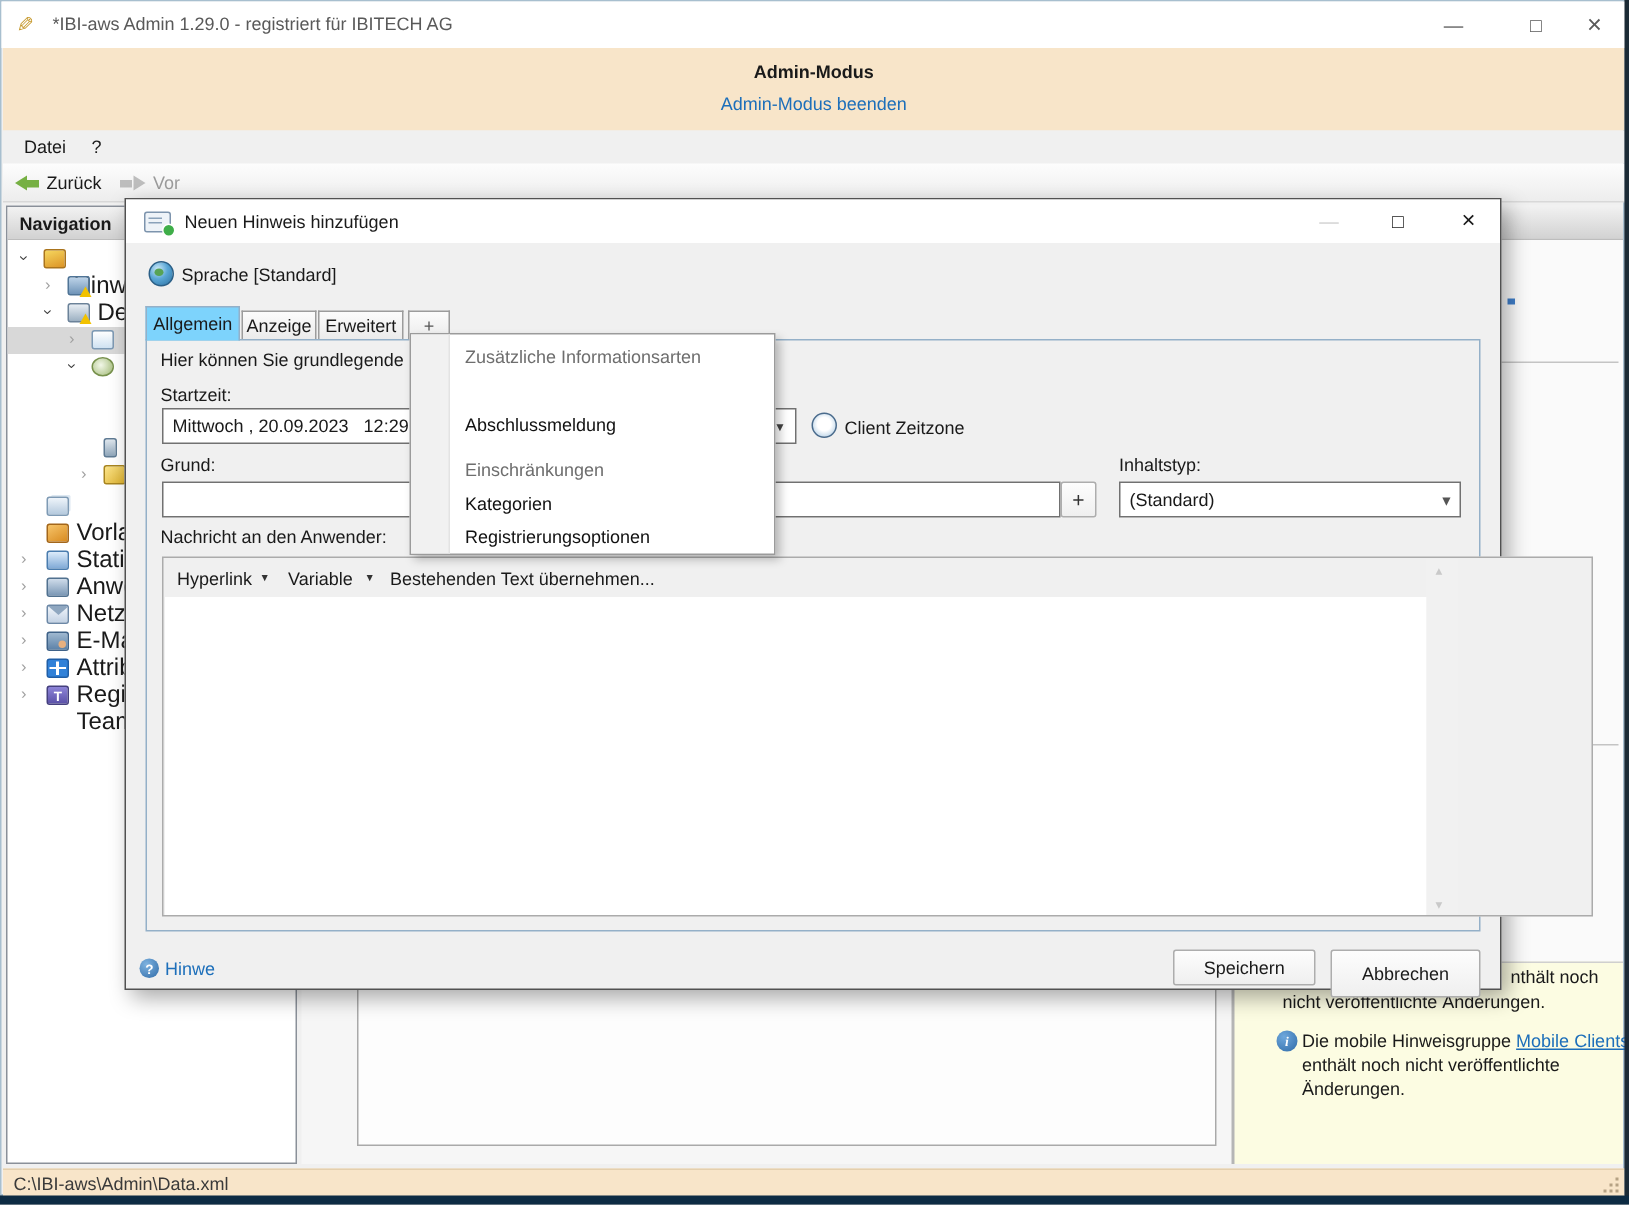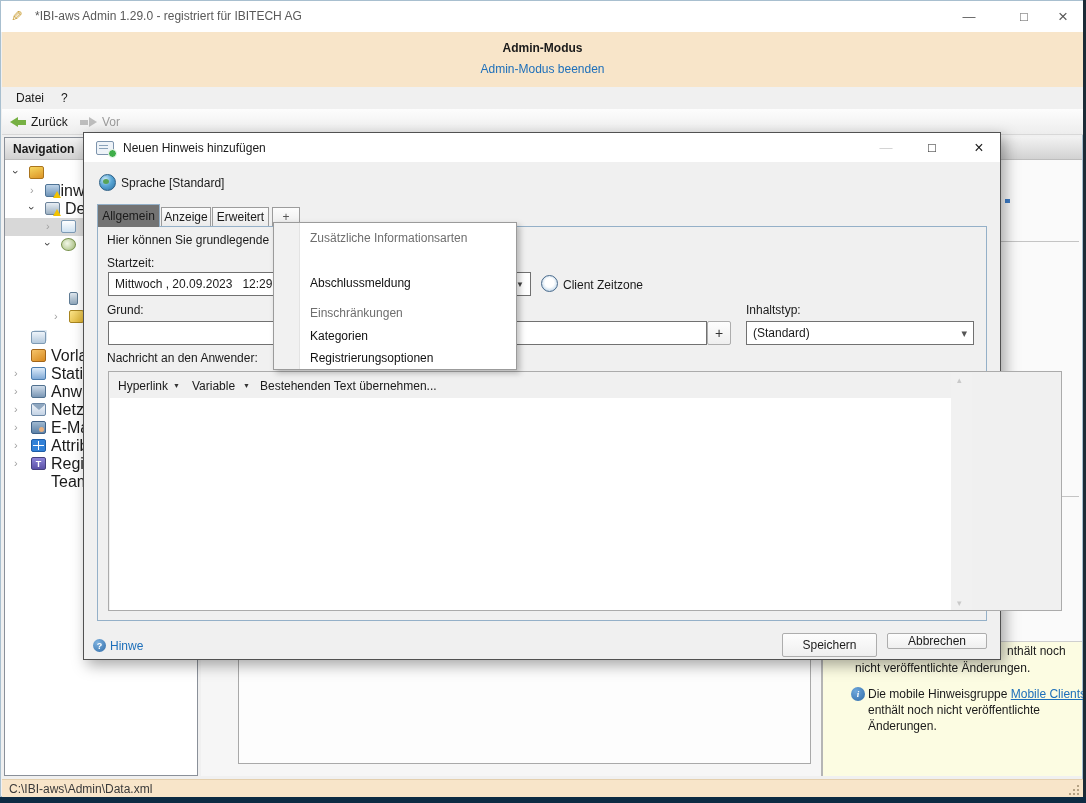--- a/index.html
+++ b/index.html
@@ -68,21 +68,21 @@
   .globe::after{content:"";position:absolute;left:3px;top:4px;width:6px;height:5px;border-radius:50%;background:#57a356}
   .clocki{position:absolute;width:15px;height:15px;border-radius:50%;border:1px solid #4a6b8c;
           background:radial-gradient(circle at 50% 45%,#ffffff 0 40%,#cfe0ee 70%,#6d8fb0 100%)}
   .helpi{position:absolute;width:13px;height:13px;border-radius:50%;color:#fff;font-size:9px;font-weight:bold;
          display:flex;align-items:center;justify-content:center;background:radial-gradient(circle at 35% 30%,#7fb3e0,#2f6ba8)}
   .infoi{position:absolute;width:14px;height:14px;border-radius:50%;color:#fff;font-size:9px;font-style:italic;font-weight:bold;
          font-family:"Liberation Serif",serif;display:flex;align-items:center;justify-content:center;
          background:radial-gradient(circle at 35% 30%,#6fa8dc,#2f6ba8)}
   .tab{position:absolute;box-sizing:border-box;border:1px solid #9c9c9c;border-bottom:none;
        background:linear-gradient(#fcfcfc,#ebebeb);display:flex;align-items:center;justify-content:center;font-size:12px}
-  .tab.active{background:#737373;border-color:#94b0c8;z-index:2}
+  .tab.active{background:#7dd3fc;border-color:#94b0c8;z-index:2}
   #tabbox{position:absolute;border:1px solid #94b0c8;box-sizing:border-box}
   
   #ddmenu{left:273px;top:222px;width:244px;height:148px;background:#fff;border:1px solid #9b9b9b;
           box-sizing:border-box;position:absolute;z-index:30;box-shadow:3px 3px 6px rgba(0,0,0,.25)}
   #ddmenu .gutter{position:absolute;left:0;top:0;width:25px;height:146px;background:#f1f1f1;border-right:1px solid #e3e3e3}
   .mi{position:absolute;left:36px;font-size:12px;color:#111;white-space:nowrap;line-height:15px}
   .mh{font-weight:normal;color:#6e6e6e}
   .msel{position:absolute;left:2px;top:25px;width:238px;height:23px;background:#cce8fb;border:1px solid #7fb8e8;box-sizing:border-box}
   
   #editor{position:absolute;border:1px solid #ababab;background:#f0f0f0;box-sizing:border-box}
@@ -291,21 +291,21 @@
     <div id="edwhite" style="left:1px;top:26px;width:841px;height:212px"></div>
     <div id="edscroll" style="left:842px;top:1px;width:21px;height:237px">
       <span class="abs" style="left:6px;top:2px">▴</span>
       <span class="abs" style="left:6px;bottom:2px">▾</span>
     </div>
   </div>
 
   <span class="helpi" style="left:9px;top:506px">?</span>
   <span class="t link" style="left:26px;top:506px">Hinwe</span>
   <div class="btn" style="left:698px;top:500px;width:95px;height:24px">Speichern</div>
-  <div class="btn" style="left:803px;top:500px;width:100px;height:16px">Abbrechen</div>
+  <div class="btn" style="left:803px;top:500px;width:100px;height:32px">Abbrechen</div>
 </div>
 
 <div id="ddmenu">
   <div class="gutter"></div>
   <span class="mi mh" style="top:8px">Zusätzliche Informationsarten</span>
   <span class="mi" style="top:53px">Abschlussmeldung</span>
   <span class="mi mh" style="top:83px">Einschränkungen</span>
   <span class="mi" style="top:106px">Kategorien</span>
   <span class="mi" style="top:128px">Registrierungsoptionen</span>
 </div>

